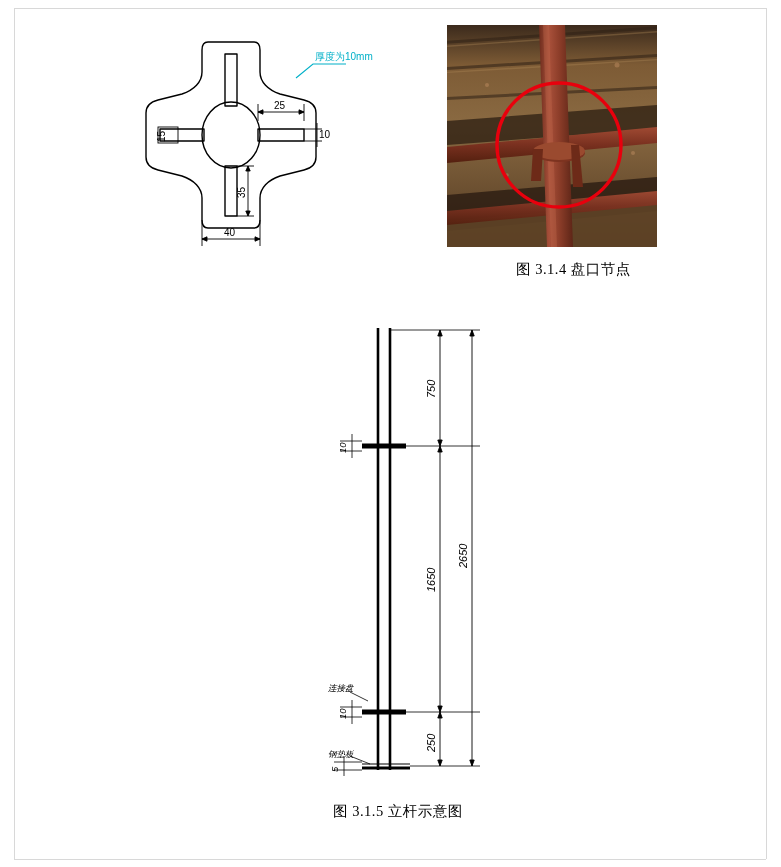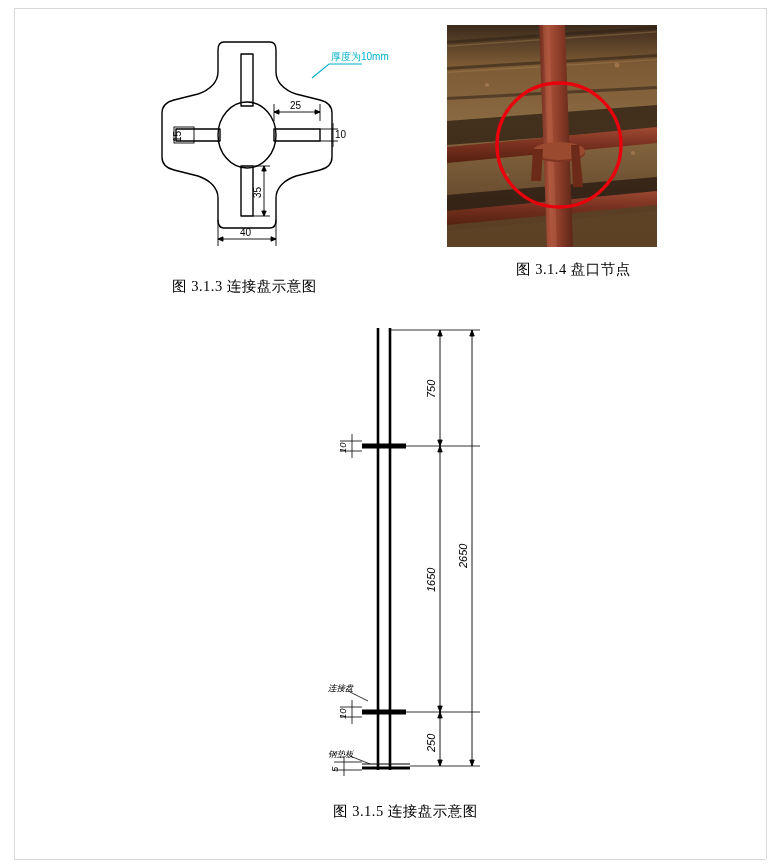--- a/index.html
+++ b/index.html
@@ -50,21 +50,21 @@
     left: 14px;
     top: 859px;
     width: 752px;
     height: 0;
     border-top: 1px solid #d8d8d8;
   }
 
   
   .fig313 {
     position: absolute;
-    left: 124px;
+    left: 108px;
     top: 20px;
     width: 290px;
     height: 240px;
   }
   .fig313 svg { display: block; }
 
   
   .fig314 {
     position: absolute;
     left: 447px;
@@ -260,23 +260,22 @@
         <circle cx="40" cy="60" r="2"></circle>
         <circle cx="170" cy="40" r="2.5"></circle>
         <circle cx="60" cy="150" r="1.8"></circle>
         <circle cx="186" cy="128" r="2"></circle>
       </g>
 
       <circle cx="112" cy="120" r="62" fill="none" stroke="#e8000d" stroke-width="3.4"></circle>
     </svg>
   </div>
 
-  <div class="caption" id="cap313">图 3.1.3  连接盘示意图</div>
   <div class="caption" id="cap314">图 3.1.4  盘口节点</div>
-  <div class="caption" id="cap315">图 3.1.5  连接盘示意图</div>
+  <div class="caption" id="cap315">图 3.1.5  立杆示意图</div>
 
   <div class="fig315">
     <svg width="240" height="470" viewBox="0 0 240 470" xmlns="http://www.w3.org/2000/svg">
       <g stroke="#000000" fill="none">
 
         <path d="M 78,8 L 78,450" stroke-width="2.6"></path>
         <path d="M 90,8 L 90,450" stroke-width="2.6"></path>
 
         <path d="M 62,448 L 110,448" stroke-width="3.2"></path>
         <path d="M 62,444 L 110,444" stroke-width="1.2"></path>

